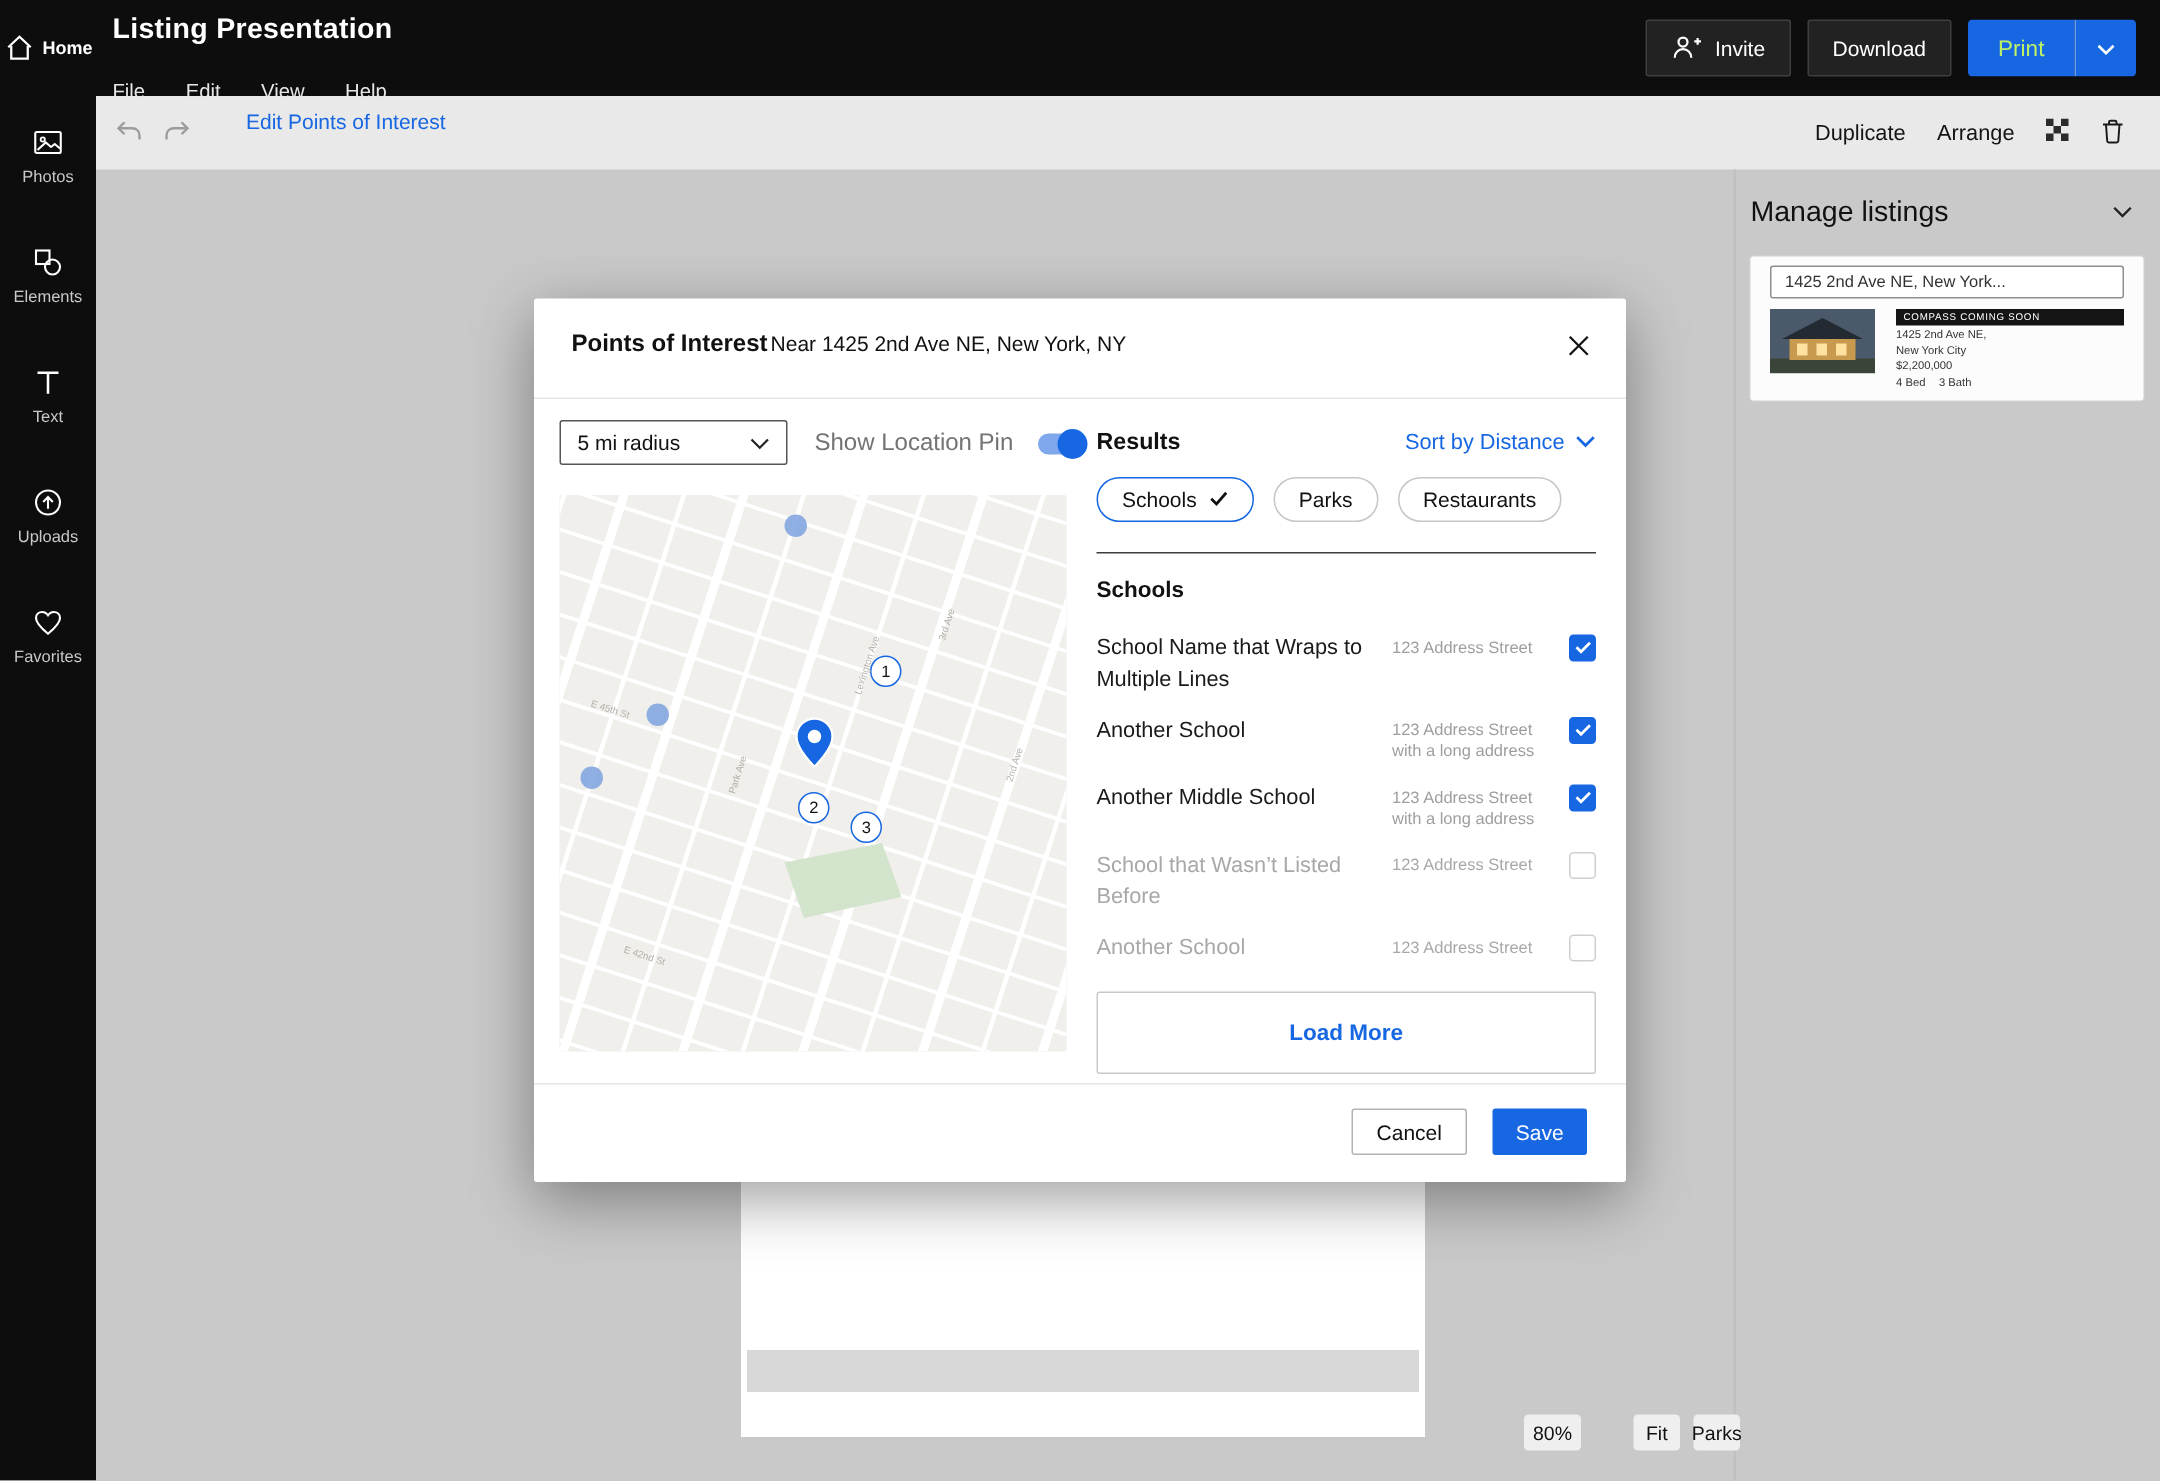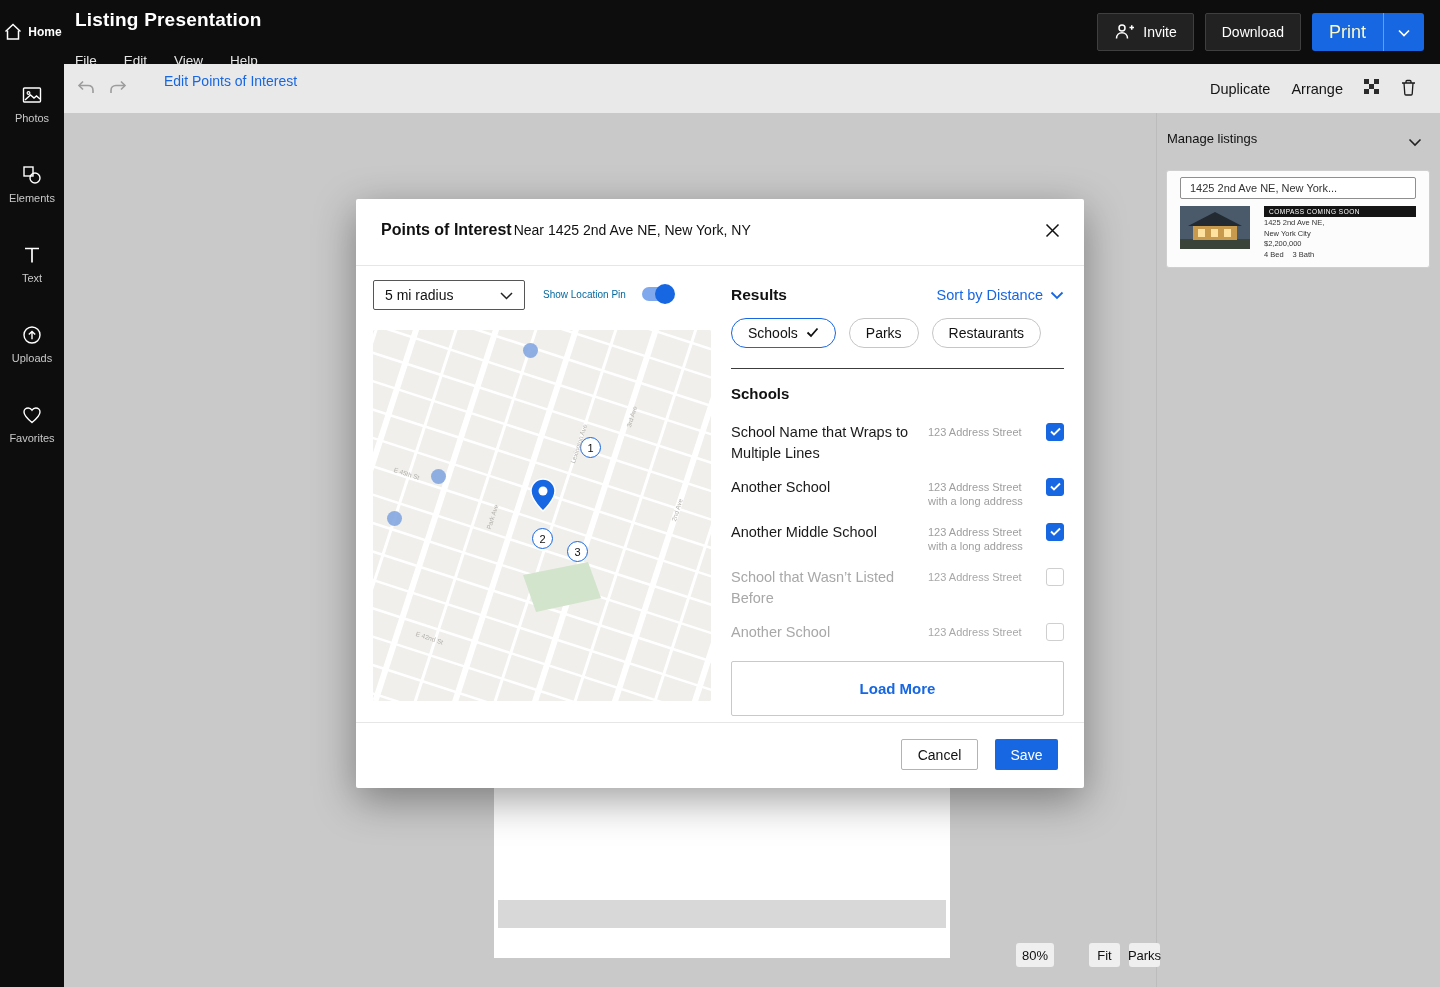--- a/index.html
+++ b/index.html
@@ -9,21 +9,21 @@
   button { font-family:inherit; cursor:pointer; }
 
   
   .topbar { position:absolute; left:0; top:0; width:1440px; height:64px; background:#0d0d0d; z-index:30; }
   .app-title { position:absolute; left:75px; top:9px; font-size:19px; font-weight:700; color:#fff; letter-spacing:.2px; }
   .menu-bar { position:absolute; left:75px; top:53px; display:flex; gap:27px; }
   .menu-item { font-size:13.5px; color:#e6e6e6; cursor:pointer; }
   .topbar-actions { position:absolute; right:16px; top:13px; display:flex; gap:11px; }
   .tb-btn { height:38px; padding:0 16px; background:#222; border:1px solid #3f3f3f; border-radius:2px; color:#fff; font-size:14px; display:flex; align-items:center; gap:8px; }
   .print-group { display:flex; height:38px; border-radius:3px; overflow:hidden; }
-  .print-main { width:71px; background:var(--accent); border:none; color:#fef9c3; font-size:18px; }
+  .print-main { width:71px; background:var(--accent); border:none; color:#bef264; font-size:15px; }
   .print-caret { width:41px; background:var(--accent); border:none; border-left:1px solid rgba(255,255,255,.35); display:flex; align-items:center; justify-content:center; }
 
   
   .sidebar { position:absolute; left:0; top:0; width:64px; height:987px; background:#0d0d0d; z-index:31; }
   .side-home { height:64px; display:flex; flex-direction:row; align-items:center; justify-content:center; gap:4px; cursor:pointer; }
   .side-home .side-label { color:#fff; font-weight:600; font-size:12px; }
   .sidebar-items { display:flex; flex-direction:column; }
   .side-item { height:80px; display:flex; flex-direction:column; align-items:center; justify-content:center; gap:6px; cursor:pointer; }
   .side-label { font-size:11px; color:#c9c9c9; }
   .side-icon { display:flex; }
@@ -41,42 +41,42 @@
   .panel-divider { position:absolute; left:1156px; top:113px; width:1px; height:874px; background:#bcbcbc; z-index:6; }
   .page { position:absolute; left:430px; top:260px; width:456px; height:585px; background:#fff; z-index:1; }
   .page-placeholder { position:absolute; left:4px; right:4px; bottom:30px; height:28px; background:#d8d8d8; }
 
   .zoom-badge, .fit-btn, .fill-btn { position:absolute; top:943px; height:24px; background:#efefef; border:none; border-radius:3px; font-size:13px; color:#111; display:flex; align-items:center; justify-content:center; z-index:6; }
   .zoom-badge { left:1016px; width:38px; }
   .fit-btn   { left:1089px; width:31px; }
   .fill-btn  { left:1129px; width:31px; }
 
   
-  .manage-title { position:absolute; left:1167px; top:131px; font-size:13px; color:#111; z-index:6; }
+  .manage-title { position:absolute; left:1167px; top:131px; font-size:19px; color:#111; z-index:6; }
   .manage-chevron { position:absolute; left:1408px; top:133px; z-index:6; cursor:pointer; }
   .manage-card { position:absolute; left:1166px; top:170px; width:264px; height:98px; background:#fcfcfc; border:1px solid #cfcfcf; border-radius:3px; z-index:6; padding:6px 13px; }
   .manage-address { width:100%; height:22px; border:1px solid #8f8f8f; border-radius:2px; background:#fff; font-size:11px; color:#333; padding:0 9px; display:flex; align-items:center; }
   .listing-row { margin-top:7px; display:flex; gap:14px; }
   .listing-thumb { width:70px; height:43px; flex:none; overflow:hidden; }
   .listing-details { flex:1; }
   .listing-badge { background:#141414; color:#fff; font-size:6.5px; letter-spacing:.5px; padding:2px 5px; display:block; width:100%; }
   .listing-line { font-size:7.5px; line-height:9.6px; color:#333; margin-top:1px; }
   .listing-bb { display:flex; gap:9px; }
 
   
   .modal { position:absolute; left:356px; top:199px; width:728px; height:589px; background:#fff; border-radius:2px; box-shadow:0 12px 42px rgba(0,0,0,.38); z-index:20; }
   .modal-header { position:absolute; left:25px; top:22px; display:flex; align-items:baseline; }
   .modal-title { font-size:16px; font-weight:700; color:#111; }
   .modal-subtitle { font-size:14px; color:#111; margin-left:2px; }
   .modal-close { position:absolute; right:24px; top:24px; background:none; border:none; display:flex; }
   .modal-hr { position:absolute; left:0; top:66px; width:100%; height:1px; background:#e6e6e6; }
 
   .radius-select { position:absolute; left:17px; top:81px; width:152px; height:30px; border:1px solid #565656; border-radius:2px; background:#fff; display:flex; align-items:center; justify-content:space-between; padding:0 11px; font-size:14px; color:#111; cursor:pointer; }
   .pin-control { position:absolute; left:187px; top:88px; display:flex; align-items:center; gap:16px; }
-  .pin-label { font-size:10px; color:#0369a1; }
+  .pin-label { font-size:16px; color:#737373; }
   .toggle { position:relative; width:30px; height:14px; border-radius:7px; background:#c4c4c4; cursor:pointer; }
   .toggle.on { background:#7fa9ec; }
   .toggle .knob { position:absolute; left:-3px; top:-3px; width:20px; height:20px; border-radius:50%; background:#9a9a9a; }
   .toggle.on .knob { left:auto; right:-3px; background:var(--accent); }
 
   
   .map { position:absolute; left:17px; top:131px; width:338px; height:371px; background:#f0efec; border-radius:2px; overflow:hidden; }
   .map svg.mapbase { position:absolute; left:0; top:0; }
   .map-dot { position:absolute; width:15px; height:15px; border-radius:50%; background:rgba(124,162,224,.85); }
   .map-pin { position:absolute; left:157px; top:148px; color:var(--accent); }

